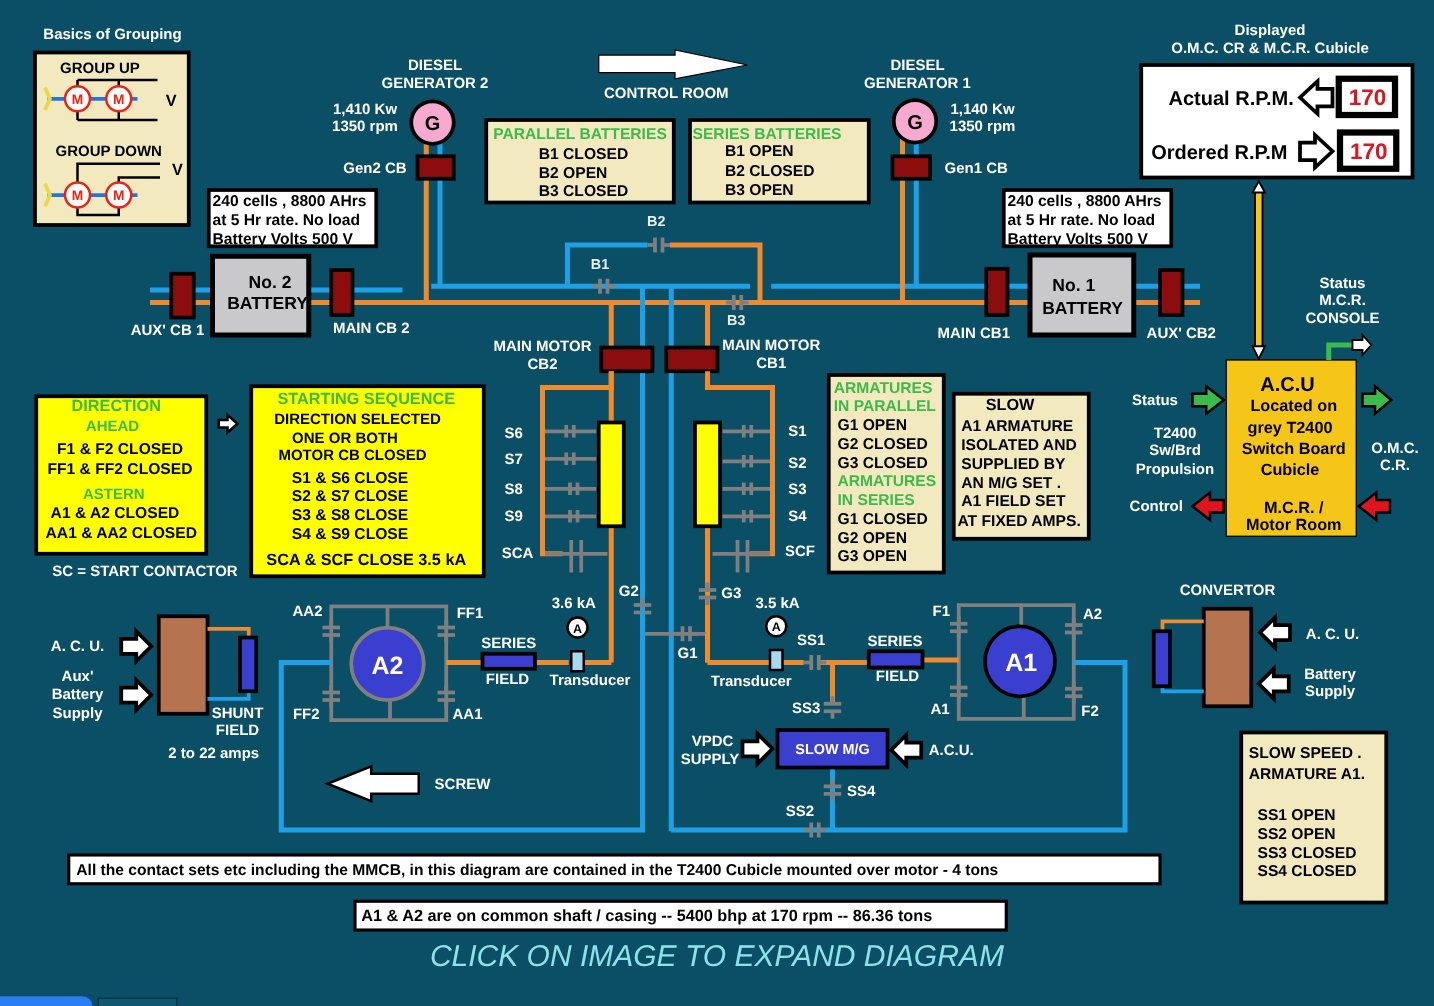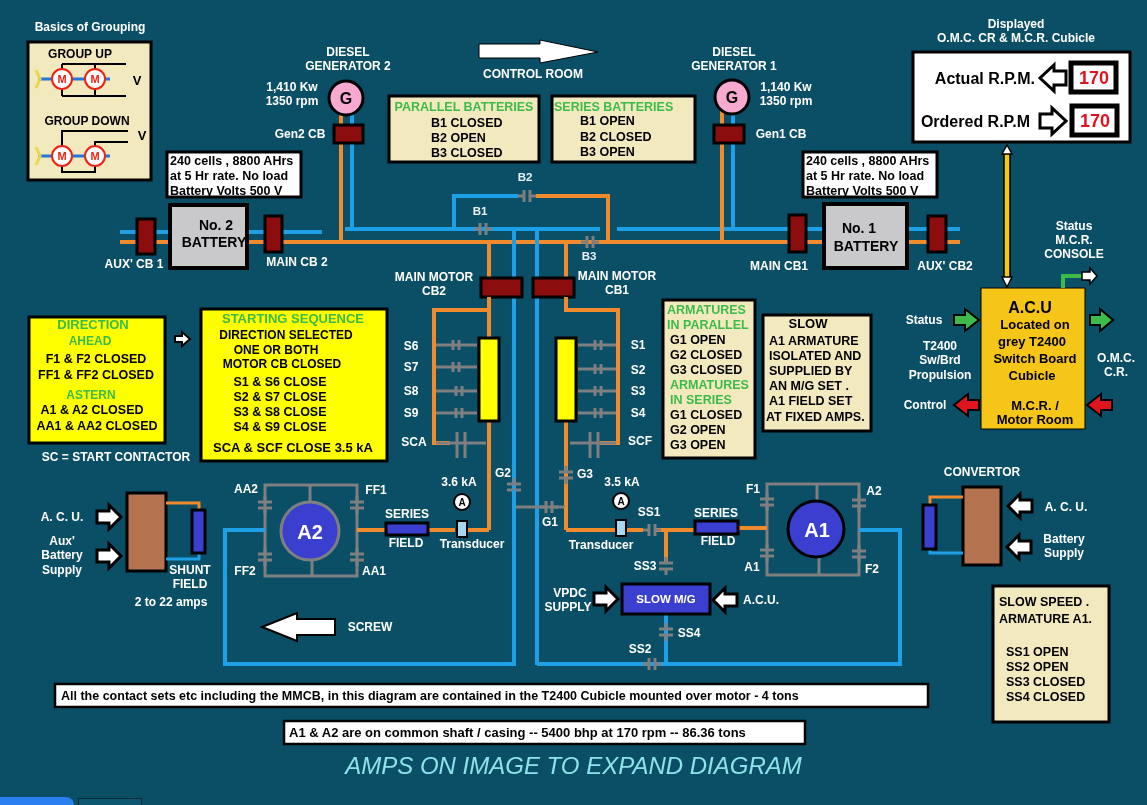--- a/index.html
+++ b/index.html
@@ -493,15 +493,15 @@
   <g>
     <rect x="55" y="684" width="873" height="23" fill="#fff" stroke="#000" stroke-width="2.5"></rect>
     <text class="t k" x="61" y="700" font-size="12.5">All the contact sets etc including the MMCB, in this diagram are contained in the T2400 Cubicle mounted over motor - 4 tons</text>
   </g>
   <g>
     <rect x="284" y="721" width="521" height="23" fill="#fff" stroke="#000" stroke-width="2.5"></rect>
     <text class="t k" x="289" y="737" font-size="13">A1 &amp; A2 are on common shaft / casing -- 5400 bhp at 170 rpm -- 86.36 tons</text>
   </g>
 </svg>
 
-<div class="expand">AMPS ON IMAGE TO EXPAND DIAGRAM</div>
+<div class="expand">CLICK ON IMAGE TO EXPAND DIAGRAM</div>
 <div class="tab1"></div>
 <div class="tab2"></div>
 
 </body></html>

